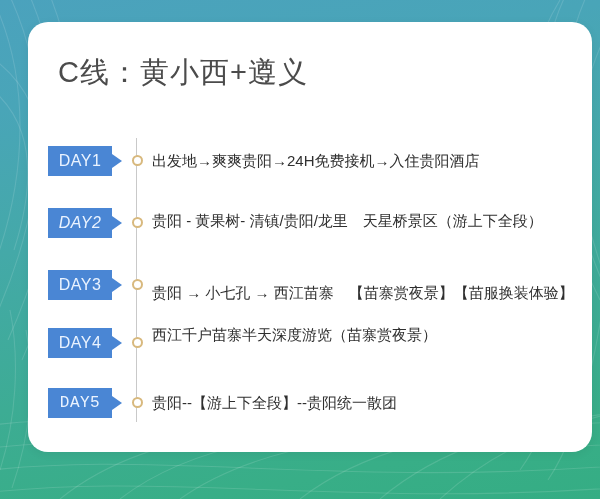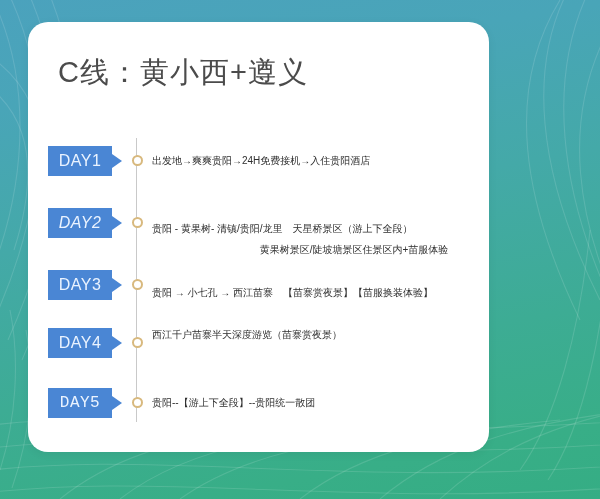--- a/index.html
+++ b/index.html
@@ -26,21 +26,21 @@
     position: absolute;
     inset: 0;
     pointer-events: none;
   }
 
   
   #card {
     position: absolute;
     left: 28px;
     top: 22px;
-    width: 461px;
+    width: 564px;
     height: 430px;
     background: #ffffff;
     border-radius: 20px;
     box-shadow: 0 2px 10px rgba(0,0,0,0.06);
     overflow: hidden;
   }
 
   #page-title {
     position: absolute;
     left: 30px;
@@ -99,29 +99,28 @@
     height: 7px;
     border-radius: 50%;
     background: #ffffff;
     border: 2px solid #d8b97e;
     box-sizing: content-box;
   }
 
   .day-text {
     position: absolute;
     left: 124px;
-    font-size: 10px;
+    font-size: 15px;
     line-height: 21px;
     color: #2f2f2f;
     white-space: nowrap;
   }
   .day-text.two-line {
     white-space: normal;
     width: 404px;
-    margin-top: 8px;
   }
   .day-text .line-2 {
     display: block;
     text-align: center;
   }
 </style>
 </head>
 <body>
 
 <div id="poster">
@@ -168,21 +167,20 @@
       <div class="node-marker" style="top:9px;"></div>
       <div class="day-text" style="top:4px;">出发地→爽爽贵阳→24H免费接机→入住贵阳酒店</div>
     </div>
 
     <div class="day-row" style="top:186px;">
       <div class="day-badge" style="top:0;font-style:italic;">DAY2</div>
       <div class="badge-arrow" style="top:8px;"></div>
       <div class="node-marker" style="top:9px;"></div>
       <div class="day-text two-line" style="top:2px;">
         <span>贵阳 - 黄果树- 清镇/贵阳/龙里　天星桥景区（游上下全段）</span>
-        <span class="line-2">黄果树景区/陡坡塘景区住景区内+苗服体验</span>
       </div>
     </div>
 
     <div class="day-row" style="top:248px;">
       <div class="day-badge" style="top:0;">DAY3</div>
       <div class="badge-arrow" style="top:8px;"></div>
       <div class="node-marker" style="top:9px;"></div>
       <div class="day-text" style="top:4px;margin-top:8px;">贵阳 → 小七孔 → 西江苗寨　【苗寨赏夜景】【苗服换装体验】</div>
     </div>
 

